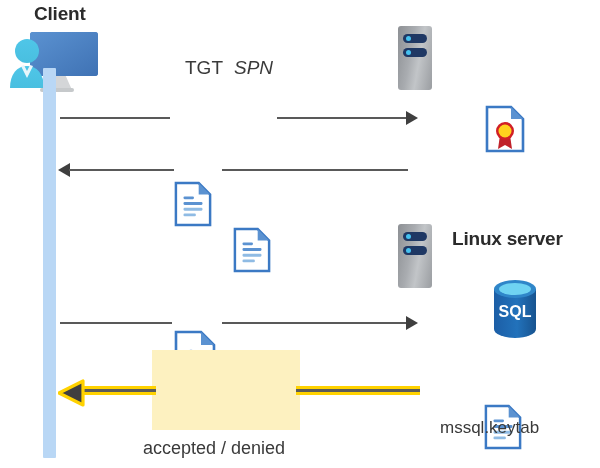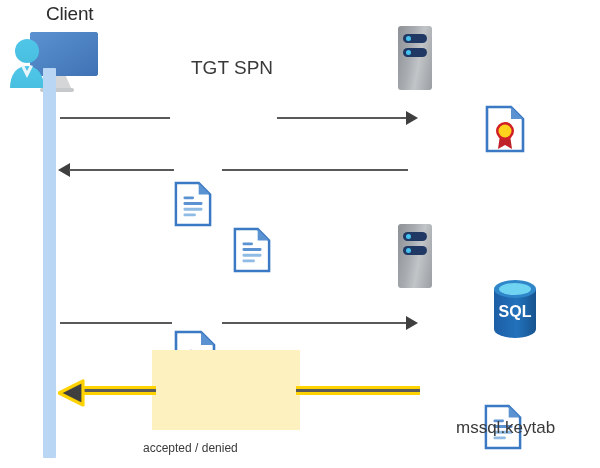--- a/index.html
+++ b/index.html
@@ -14,26 +14,25 @@
     background: #ffffff;
     font-family: "Liberation Sans", sans-serif;
     overflow: hidden;
   }
 
   
   .abs { position: absolute; }
 
   
   .title-bold {
-    font-weight: normal;
+    font-weight: bold;
     color: #2b2b2b;
     font-size: 19px;
     line-height: 23px;
     letter-spacing: -0.2px;
-    margin-left: 12px;
   }
   .label-plain {
     color: #3a3a3a;
     font-size: 17px;
     line-height: 20px;
   }
 
   
   #client-lifeline {
     left: 43px;
@@ -181,20 +180,21 @@
 
   <div class="abs" id="lin-panel"></div>
 
   <div class="abs" style="left:398px; top:224px;">
     <div class="rack">
       <div class="bay"></div>
       <div class="bay"></div>
     </div>
   </div>
 
+  <div class="abs title-bold" style="left:452px; top:227px;">Linux server</div>
 
   <div class="abs" style="left:488px; top:279px;">
     <svg width="54" height="60" viewBox="0 0 54 60">
       <defs>
         <linearGradient id="dbg" x1="0" y1="0" x2="1" y2="0">
           <stop offset="0%" stop-color="#1c5ea6"></stop>
           <stop offset="55%" stop-color="#2272bb"></stop>
           <stop offset="100%" stop-color="#17538f"></stop>
         </linearGradient>
       </defs>
@@ -209,26 +209,26 @@
     <svg width="38" height="46" viewBox="0 0 40 48">
       <path d="M2 2 H26 L38 14 V46 H2 Z" fill="#ffffff" stroke="#3b79c4" stroke-width="2.6"></path>
       <path d="M26 2 L38 14 H26 Z" fill="#5b92d1"></path>
       <rect x="10" y="22" width="20" height="3" rx="1.2" fill="#5b92d1"></rect>
       <rect x="10" y="28" width="20" height="3" rx="1.2" fill="#8fbbe4"></rect>
       <rect x="10" y="34" width="13" height="3" rx="1.2" fill="#8fbbe4"></rect>
       <rect x="10" y="16" width="11" height="3" rx="1.2" fill="#5b92d1"></rect>
     </svg>
   </div>
 
-  <div class="abs label-plain" style="left:456px; top:418px;">mssql.keytab</div>
+  <div class="abs label-plain" style="left:440px; top:418px;">mssql.keytab</div>
 
   <div class="abs hline" style="left:60px; top:117px; width:110px;"></div>
 
-  <div class="abs label-plain" style="left:191px; top:58px; font-size:19px; color:#3a3a3a;text-align:center;">TGT</div>
-  <div class="abs label-plain" style="left:234px; top:58px; font-size:19px; color:#3a3a3a;">SPN</div>
+  <div class="abs label-plain" style="left:185px; top:58px; font-size:19px; color:#3a3a3a;text-align:center;">TGT</div>
+  <div class="abs label-plain" style="left:234px; top:58px; font-size:19px; color:#3a3a3a;font-style:italic;">SPN</div>
 
   <div class="abs doc" style="left:174px; top:87px;">
     <svg width="38" height="46" viewBox="0 0 40 48">
       <path d="M2 2 H26 L38 14 V46 H2 Z" fill="#ffffff" stroke="#3b79c4" stroke-width="2.6"></path>
       <path d="M26 2 L38 14 H26 Z" fill="#5b92d1"></path>
       <rect x="10" y="22" width="20" height="3" rx="1.2" fill="#5b92d1"></rect>
       <rect x="10" y="28" width="20" height="3" rx="1.2" fill="#8fbbe4"></rect>
       <rect x="10" y="34" width="13" height="3" rx="1.2" fill="#8fbbe4"></rect>
       <rect x="10" y="16" width="11" height="3" rx="1.2" fill="#5b92d1"></rect>
     </svg>
@@ -276,15 +276,15 @@
 
   <div class="abs yline" style="left:80px; top:386px; width:76px;"></div>
   <div class="abs yline" style="left:296px; top:386px; width:124px;"></div>
 
   <div class="abs" id="yellow-arrowhead">
     <svg width="30" height="30" viewBox="0 0 30 30">
       <path d="M1 15 L25 3 L25 27 Z" fill="#3f3f3f" stroke="#ffd200" stroke-width="3.2" stroke-linejoin="round"></path>
     </svg>
   </div>
 
-  <div class="abs label-plain" style="left:143px; top:438px; font-size:12px;">accepted / denied</div>
+  <div class="abs label-plain" style="left:143px; top:438px; font-size:18px;">accepted / denied</div>
 
 </div>
 
 </body></html>

